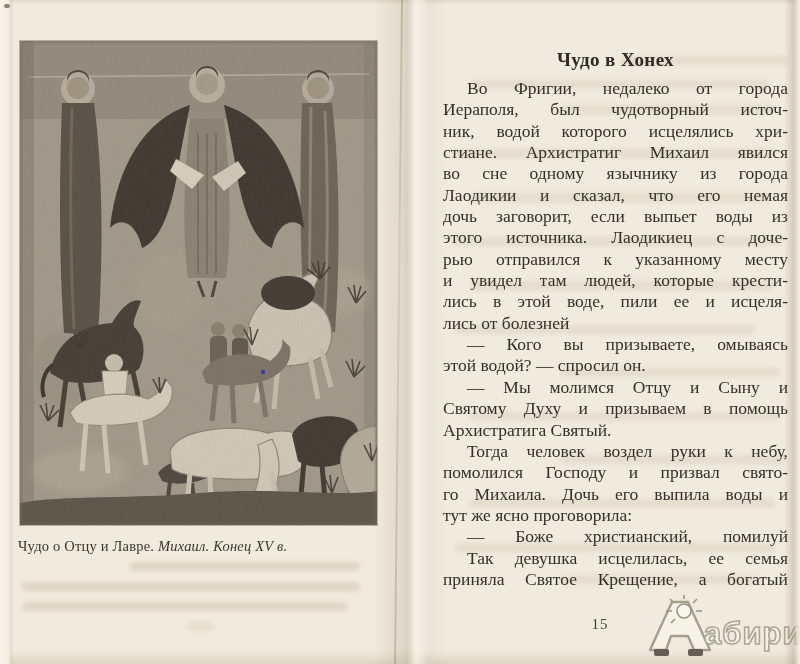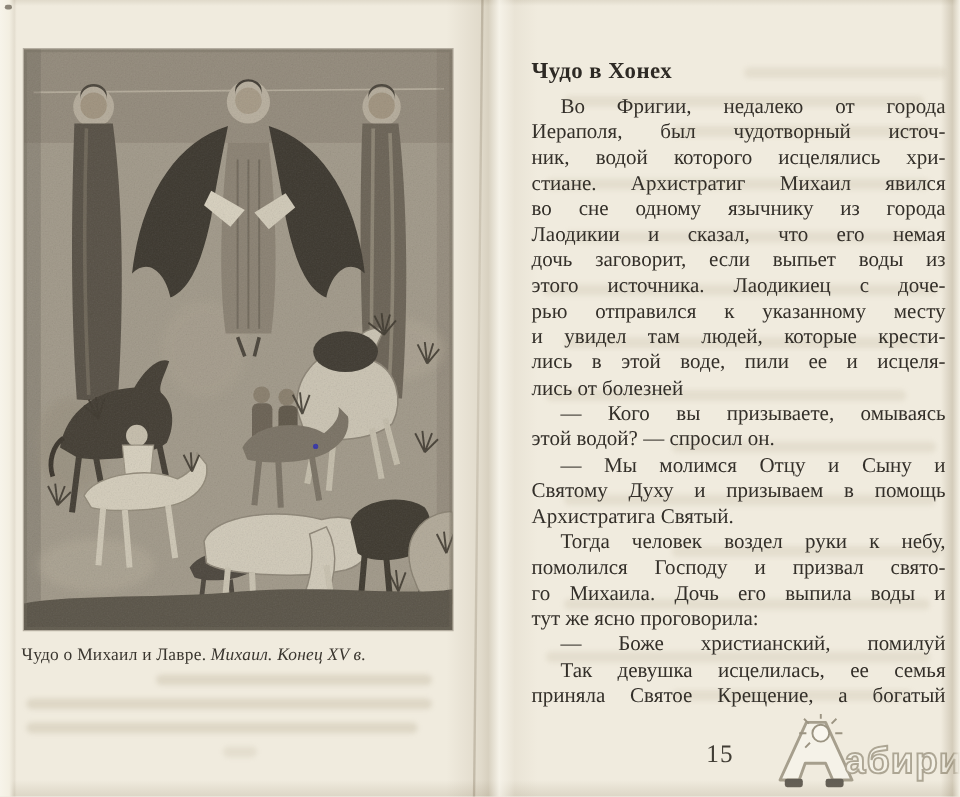--- a/index.html
+++ b/index.html
@@ -24,28 +24,28 @@
   .speck{position:absolute;left:4px;top:4px;width:6px;height:4px;border-radius:2px;background:#5f594c;opacity:.7;}
   
   .bleed{position:absolute;height:9px;border-radius:5px;background:rgba(168,155,124,.16);filter:blur(2px);pointer-events:none;}
   .bleed.strong{background:rgba(160,146,112,.22);}
   
   .icon-figure{position:absolute;left:20px;top:41px;width:357px;height:484px;
     box-shadow:0 0 0 1px rgba(120,112,98,.5);}
   .caption{position:absolute;left:18px;top:538px;width:372px;font-size:14.5px;letter-spacing:.2px;color:#3a362f;}
   
   .chapter-title{position:absolute;left:443px;top:49px;width:345px;margin:0;
-    font-size:19px;font-weight:bold;text-align:left;letter-spacing:.4px;color:#2e2a25;}
+    font-size:19px;font-weight:bold;text-align:center;letter-spacing:.4px;color:#2e2a25;}
   .text-column{position:absolute;left:443px;top:78px;width:345px;
     font-size:17.5px;line-height:21.35px;color:#332f29;}
   .line{text-align:justify;text-align-last:justify;white-space:normal;}
   .line.last{text-align-last:left;}
   .line.indent{text-indent:24px;}
   .page-number{position:absolute;left:540px;top:616px;width:120px;text-align:center;
-    font-size:21px;color:#413d35;letter-spacing:1px;}
+    font-size:15px;color:#413d35;letter-spacing:1px;}
   
   .watermark{position:absolute;left:642px;top:594px;width:158px;height:66px;opacity:.85;}
 </style>
 </head>
 <body>
 
 <div class="scan">
 
   <div>
 
@@ -161,21 +161,21 @@
         <path d="M0,462 C40,454 120,458 180,452 C250,446 320,456 357,450 L357,484 L0,484 Z" fill="#5a5448"></path>
         <circle cx="243" cy="331" r="2.2" fill="#2b2bb0" opacity=".85"></circle>
 
         <rect width="357" height="484" filter="url(#grain)" opacity=".26" style="mix-blend-mode:multiply"></rect>
         <rect width="357" height="484" filter="url(#grain)" opacity=".10" style="mix-blend-mode:screen"></rect>
         <rect x="1" y="1" width="355" height="482" fill="none" stroke="#746c5e" stroke-width="3" opacity=".35"></rect>
       </svg>
     </figure>
 
     <div class="caption">
-      <span>Чудо о Михаил и Лавре. </span><i>Михаил. Конец XV в.</i>
+      <span>Чудо о Отцу и Лавре. </span><i>Михаил. Конец XV в.</i>
     </div>
 
     <div class="bleed strong" style="left:130px;top:562px;width:230px;"></div>
     <div class="bleed strong" style="left:22px;top:582px;width:338px;"></div>
     <div class="bleed strong" style="left:22px;top:602px;width:326px;"></div>
     <div class="bleed" style="left:186px;top:622px;width:28px;"></div>
   </div>
 
   <div>
 

